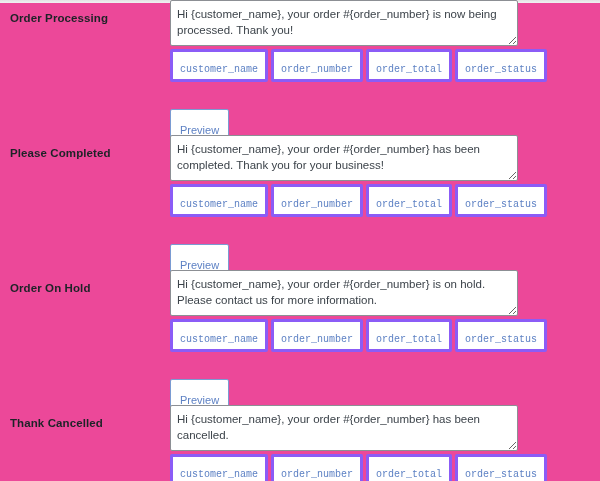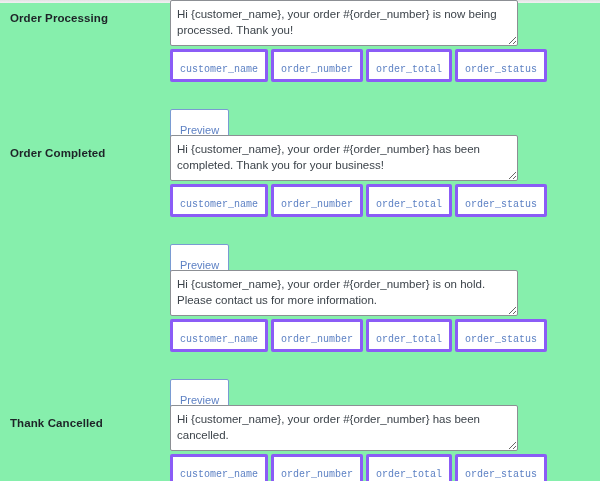--- a/index.html
+++ b/index.html
@@ -12,21 +12,21 @@
     overflow: hidden;
     background: #f0f0f1;
     font-family: "Liberation Sans", sans-serif;
     -webkit-font-smoothing: antialiased;
   }
 
   #page {
     position: relative;
     width: 600px;
     height: 481px;
-    background: #86efac;
+    background: #ec4899;
     overflow: hidden;
   }
 
   
   .top-edge-band {
     position: absolute;
     left: 0;
     top: 0;
     width: 600px;
     height: 3px;
@@ -141,33 +141,34 @@
           <div class="tag-row">
             <span class="tag-chip">customer_name</span>
             <span class="tag-chip">order_number</span>
             <span class="tag-chip">order_total</span>
             <span class="tag-chip">order_status</span>
           </div>
           <div class="preview-row"><button type="button" class="preview-button">Preview</button></div>
         </div>
       </div>
       <div class="field-row">
-        <div class="field-label">Order Completed</div>
+        <div class="field-label">Please Completed</div>
         <div class="field-control">
           <textarea class="message-textarea" spellcheck="false" style="">Hi {customer_name}, your order #{order_number} has been completed. Thank you for your business!</textarea>
           <div class="tag-row">
             <span class="tag-chip">customer_name</span>
             <span class="tag-chip">order_number</span>
             <span class="tag-chip">order_total</span>
             <span class="tag-chip">order_status</span>
           </div>
           <div class="preview-row"><button type="button" class="preview-button">Preview</button></div>
         </div>
       </div>
       <div class="field-row">
+        <div class="field-label">Order On Hold</div>
         <div class="field-control">
           <textarea class="message-textarea" spellcheck="false" style="">Hi {customer_name}, your order #{order_number} is on hold. Please contact us for more information.</textarea>
           <div class="tag-row">
             <span class="tag-chip">customer_name</span>
             <span class="tag-chip">order_number</span>
             <span class="tag-chip">order_total</span>
             <span class="tag-chip">order_status</span>
           </div>
           <div class="preview-row"><button type="button" class="preview-button">Preview</button></div>
         </div>

